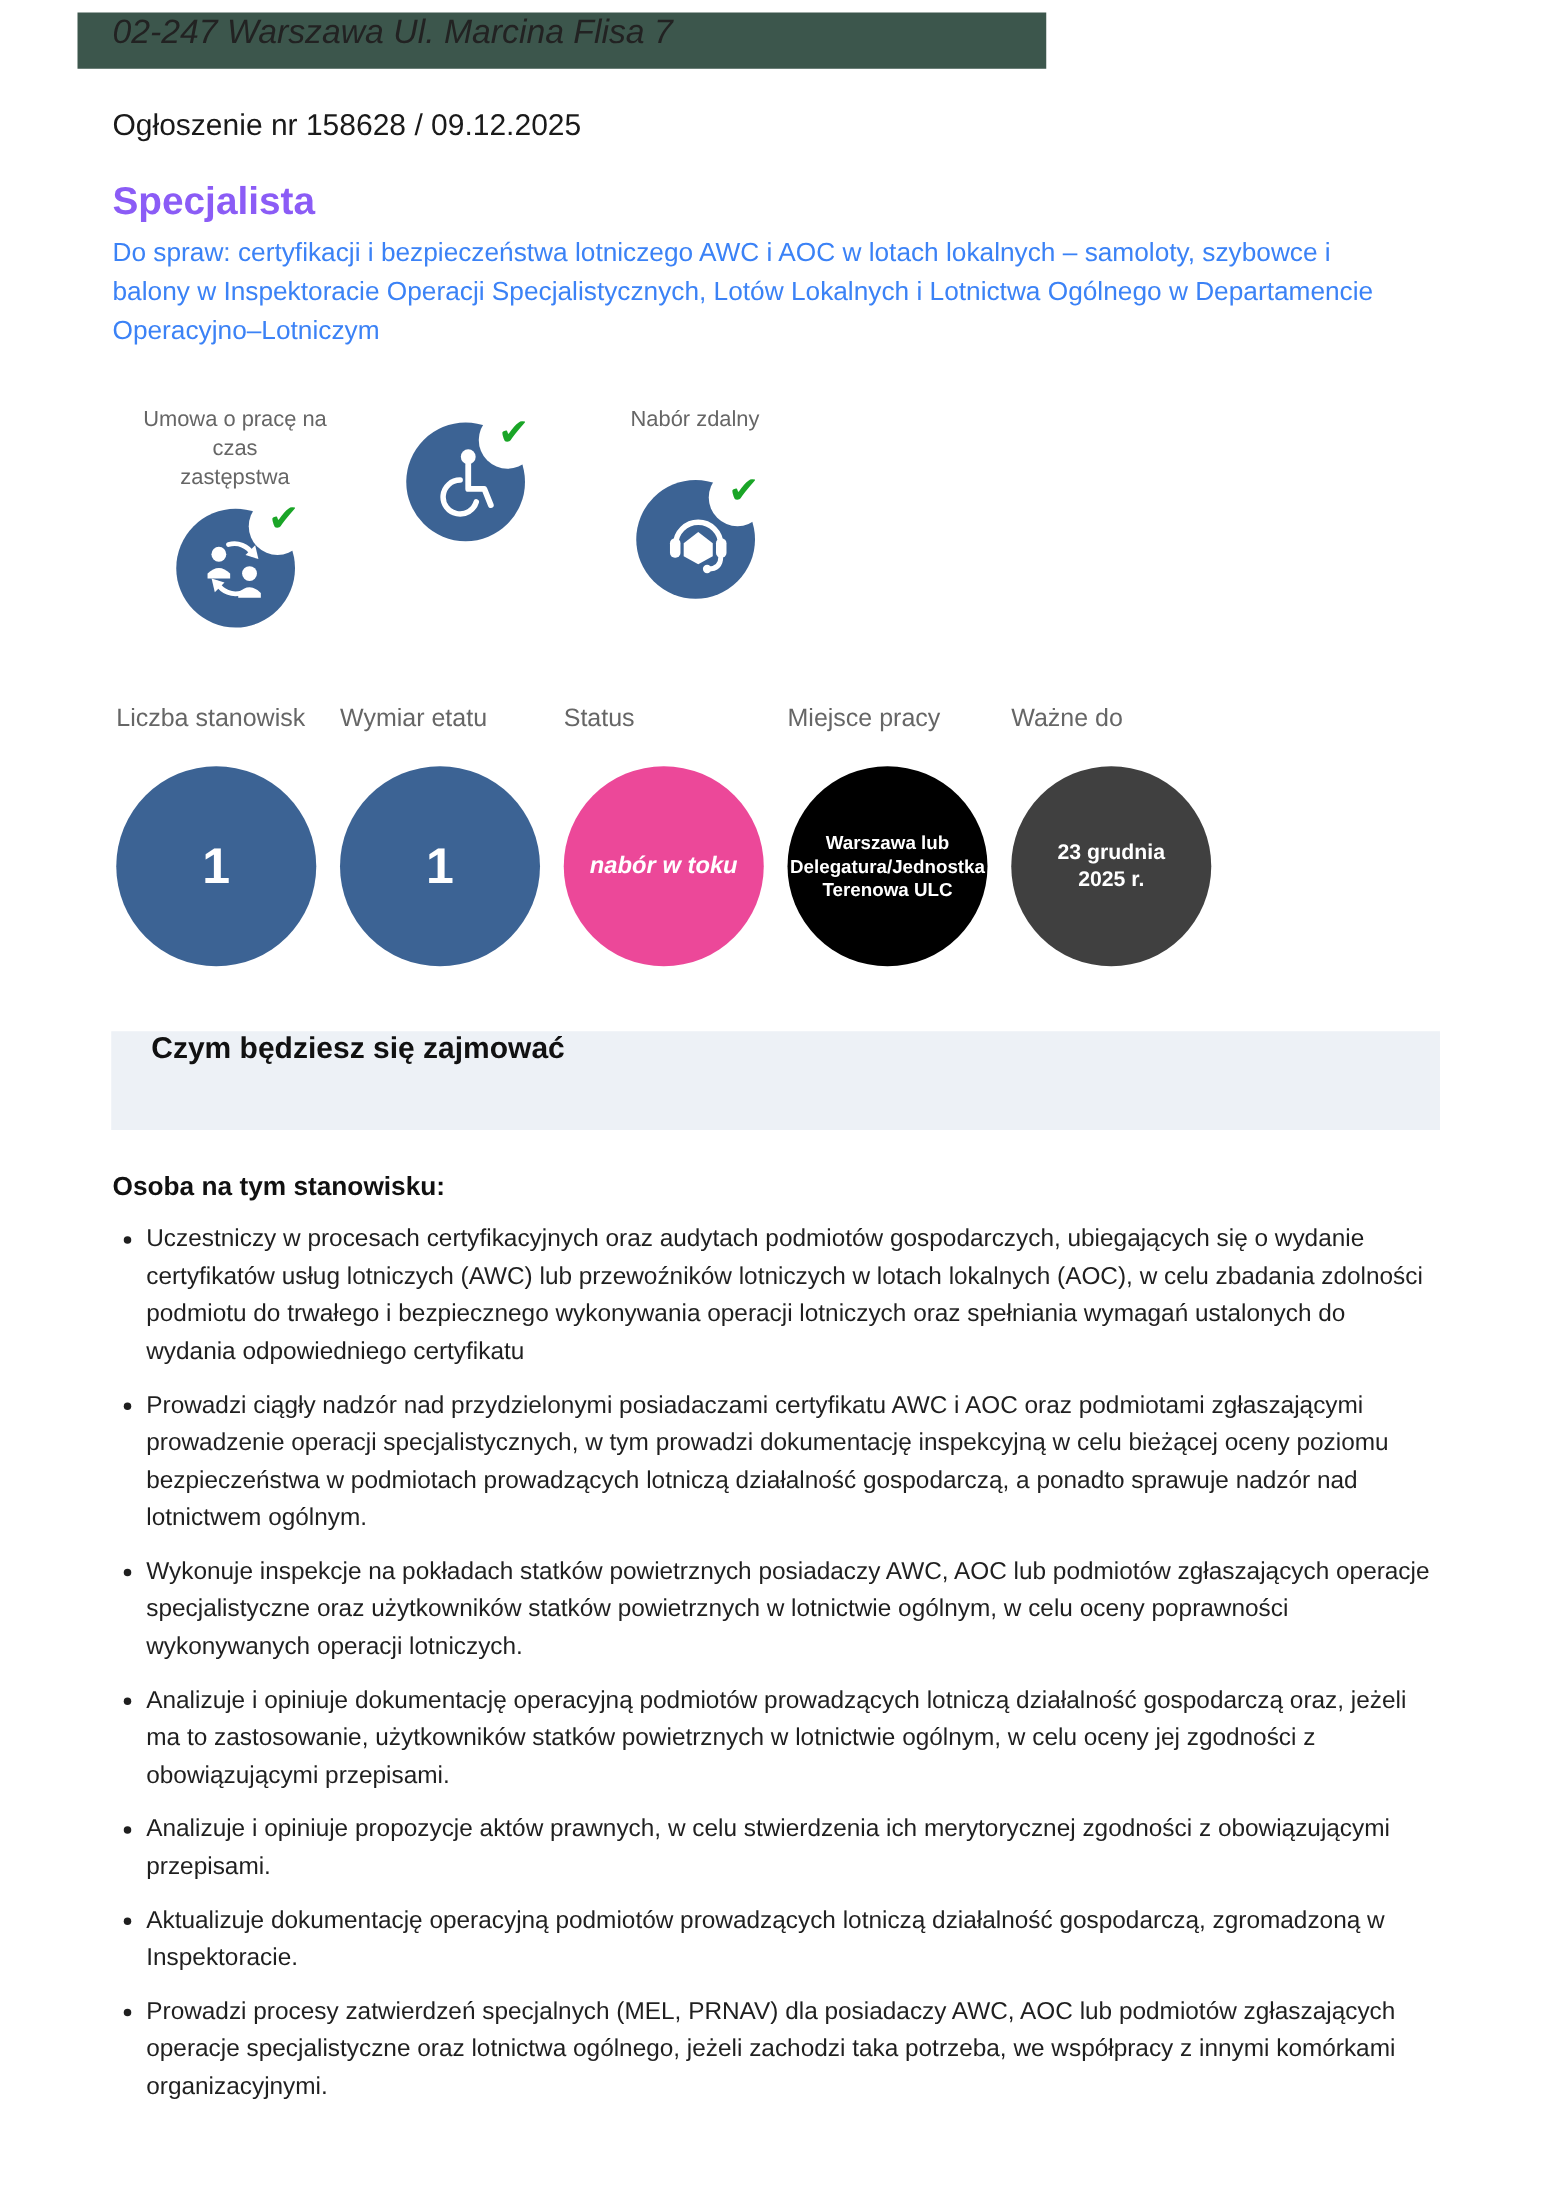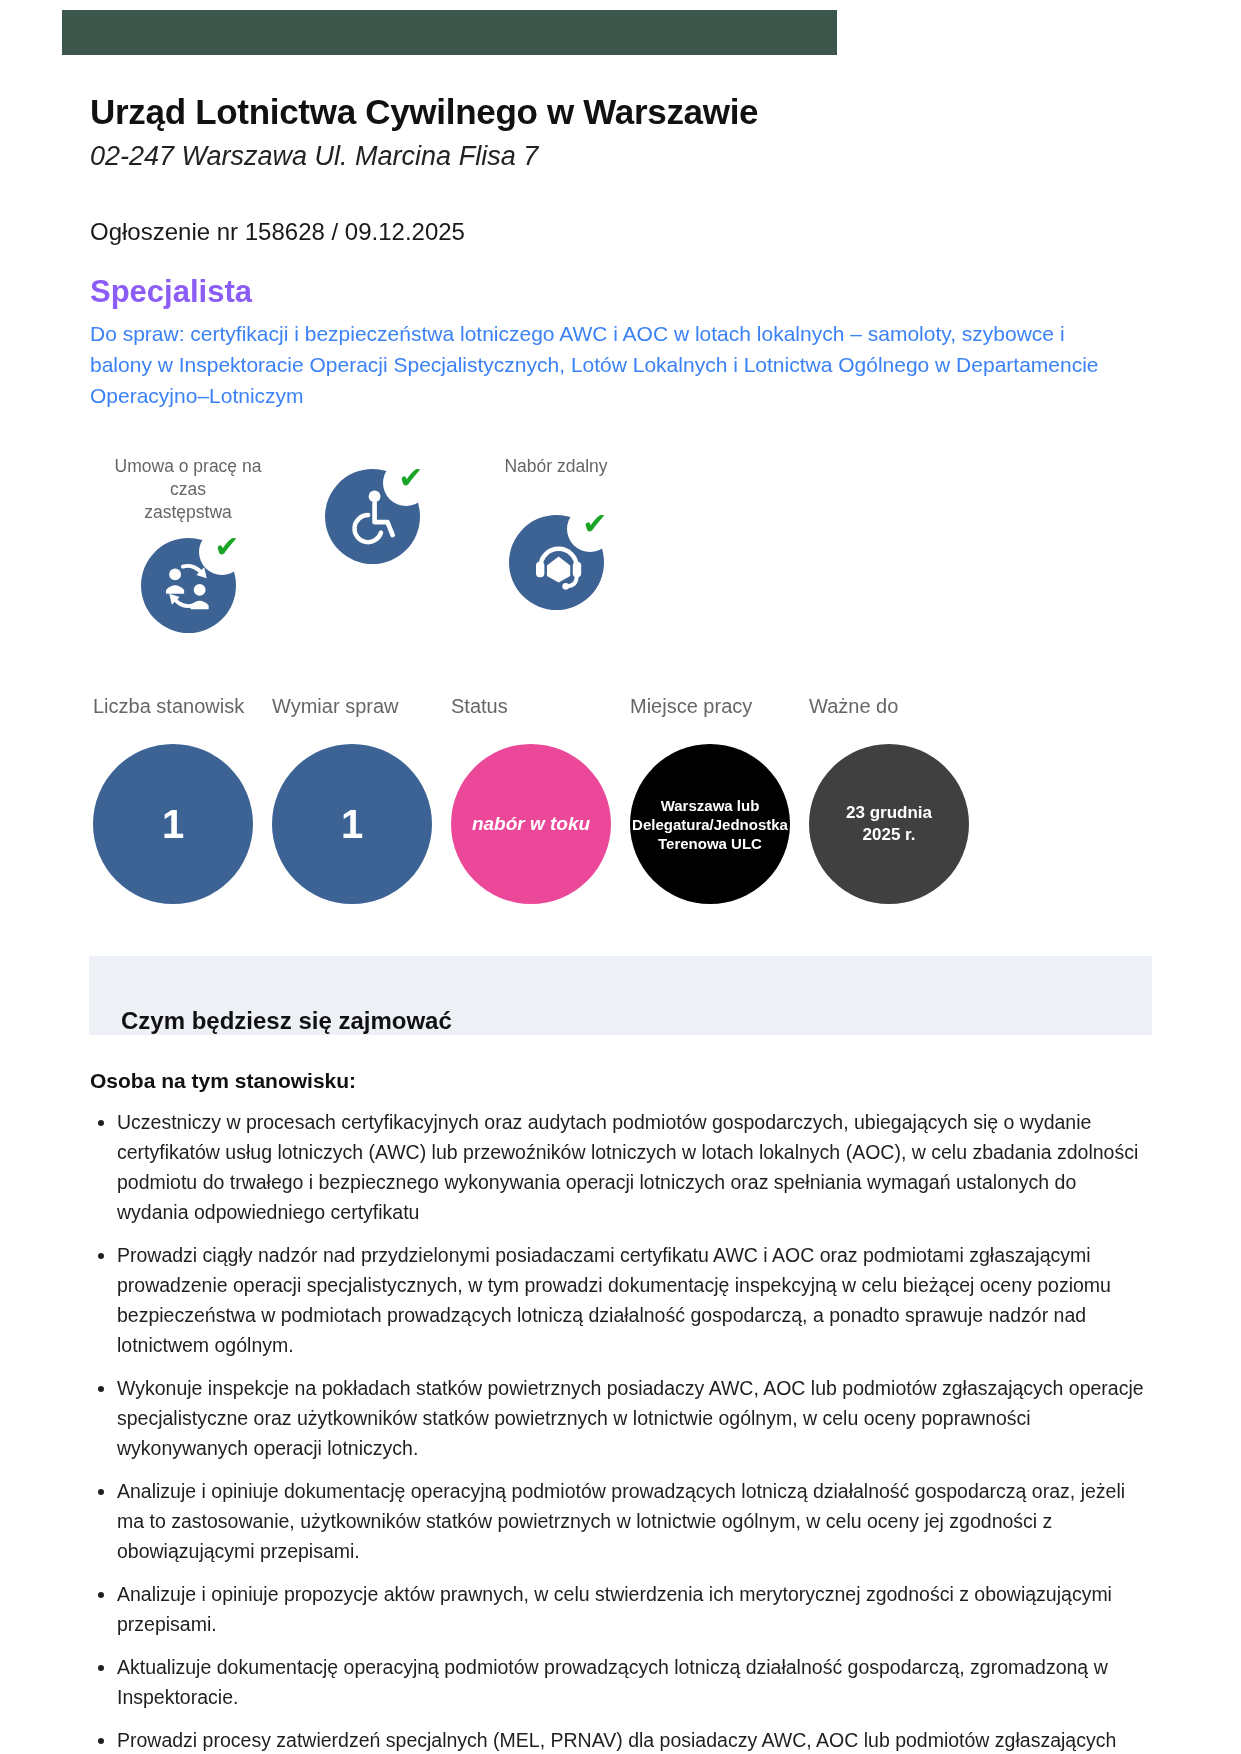--- a/index.html
+++ b/index.html
@@ -25,35 +25,34 @@
 
   .stats{margin:62px 0 0 3px;display:flex;}
   .stat{width:179px;display:flex;flex-direction:column;align-items:flex-start;}
   .stat-label{font-size:20px;color:#666;text-align:center;}
   .stat-circle{margin-top:26px;width:160px;height:160px;border-radius:50%;display:flex;align-items:center;justify-content:center;color:#fff;font-weight:bold;text-align:center;}
   .stat-circle .big{font-size:40px;}
   .stat-circle .med{font-size:19px;}
   .stat-circle .small{font-size:15px;line-height:19px;white-space:pre-line;}
   .stat-circle .date{font-size:17px;line-height:22px;white-space:pre-line;}
 
-  .section-bar{margin:52px 0 0 -1px;width:1063px;height:79px;display:flex;align-items:flex-end;box-sizing:border-box;padding-left:32px;}
+  .section-bar{margin:52px 0 0 -1px;width:1063px;height:79px;display:flex;align-items:flex-start;box-sizing:border-box;padding-left:32px;}
   .section-bar h3{margin:0;font-size:24px;font-weight:bold;color:#111;}
 
   h4.osoba{margin:34px 0 0 0;font-size:21px;font-weight:bold;color:#111;}
   ul.duties{margin:14px 0 0 0;padding:0 0 0 27px;max-width:1050px;}
   ul.duties li{font-size:19.5px;line-height:30px;margin-bottom:13px;color:#1f1f1f;}
 </style>
 </head>
 <body>
 
 <div class="top-bar" style="background: rgb(60, 86, 76);"></div>
 
 <div class="content">
 
-  <h1 class="org">Urząd Lotnictwa Cywilnego w Warszawie</h1>
   <div class="addr">02-247 Warszawa Ul. Marcina Flisa 7</div>
   <div class="ann">Ogłoszenie nr 158628 / 09.12.2025</div>
 
   <h2 class="job">Specjalista</h2>
   <p class="desc">Do spraw: certyfikacji i bezpieczeństwa lotniczego AWC i AOC w lotach lokalnych – samoloty, szybowce i balony w Inspektoracie Operacji Specjalistycznych, Lotów Lokalnych i Lotnictwa Ogólnego w Departamencie Operacyjno–Lotniczym</p>
 
   <div class="badges">
 
     <div class="badge">
       <div class="badge-label">Umowa o pracę na czas
@@ -111,21 +110,21 @@
   <div class="stats">
 
     <div class="stat">
       <div class="stat-label">Liczba stanowisk</div>
       <div class="stat-circle circle-blue" style="background: rgb(60, 99, 148);">
         <span class="big">1</span>
       </div>
     </div>
 
     <div class="stat">
-      <div class="stat-label">Wymiar spraw</div>
+      <div class="stat-label">Wymiar etatu</div>
       <div class="stat-circle circle-blue" style="background: rgb(60, 99, 148);">
         <span class="big">1</span>
       </div>
     </div>
 
     <div class="stat">
       <div class="stat-label">Status</div>
       <div class="stat-circle circle-green" style="background: #ec4899; font-style: italic;">
         <span class="med">nabór w toku</span>
       </div>

